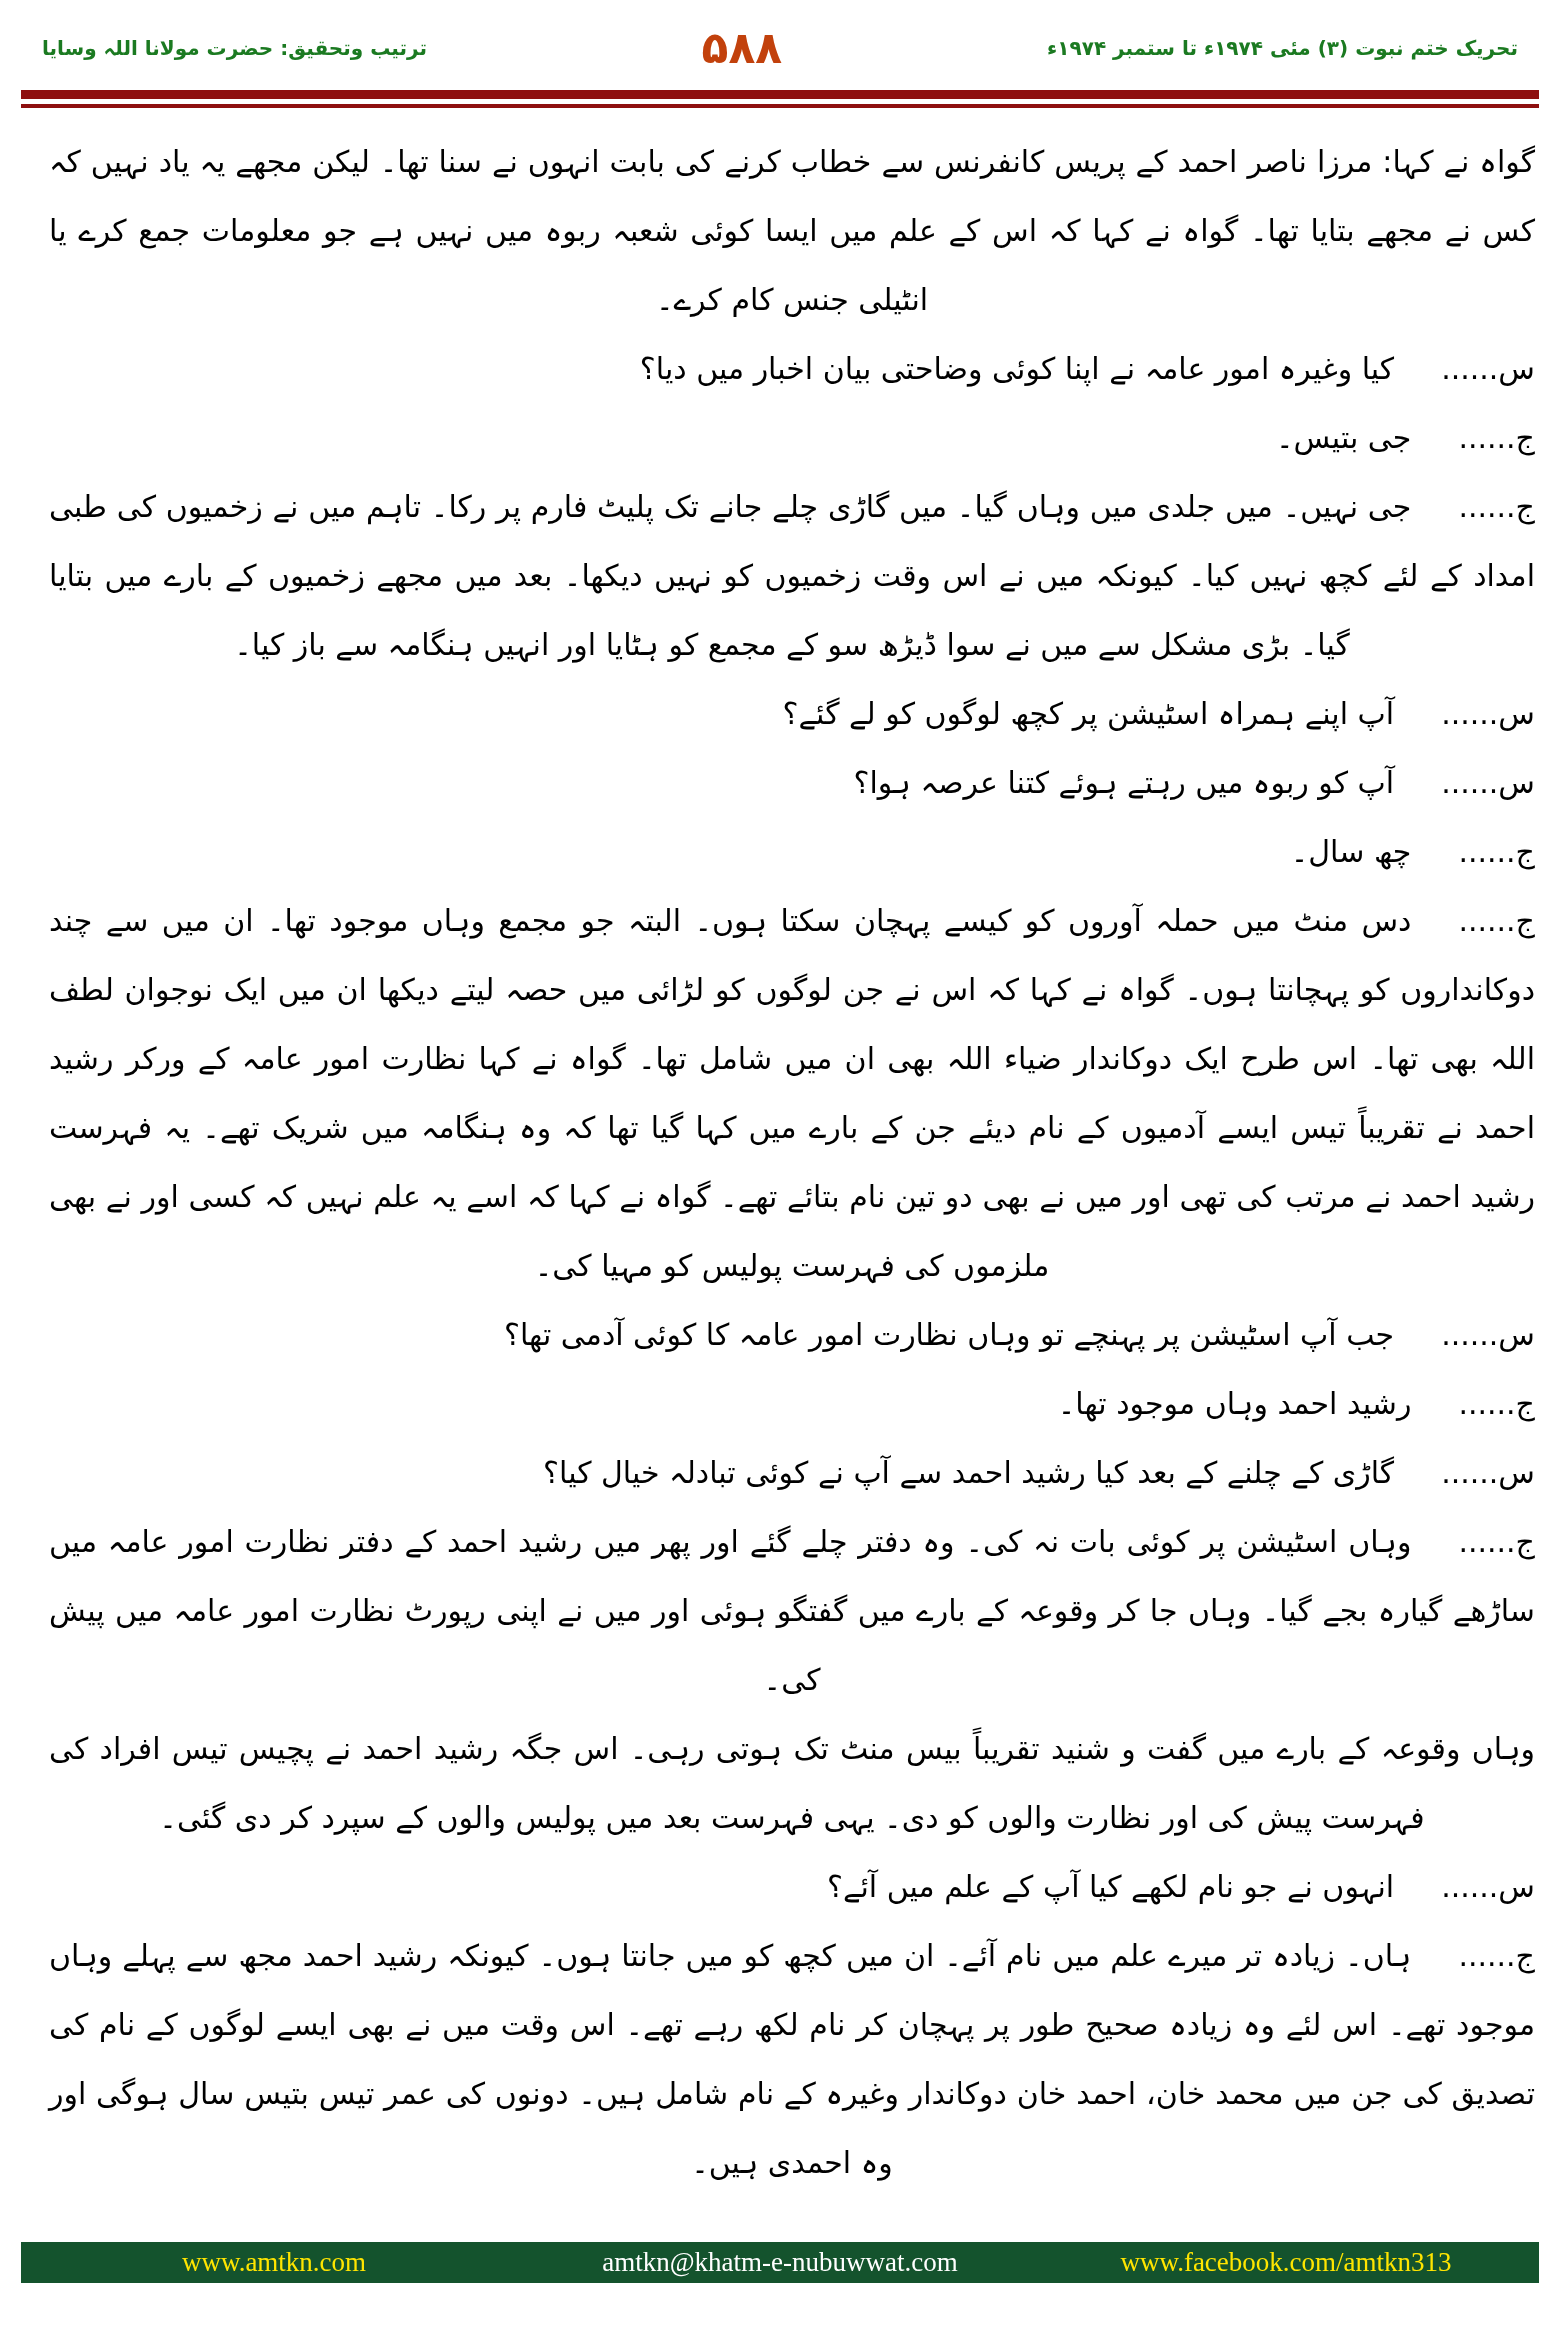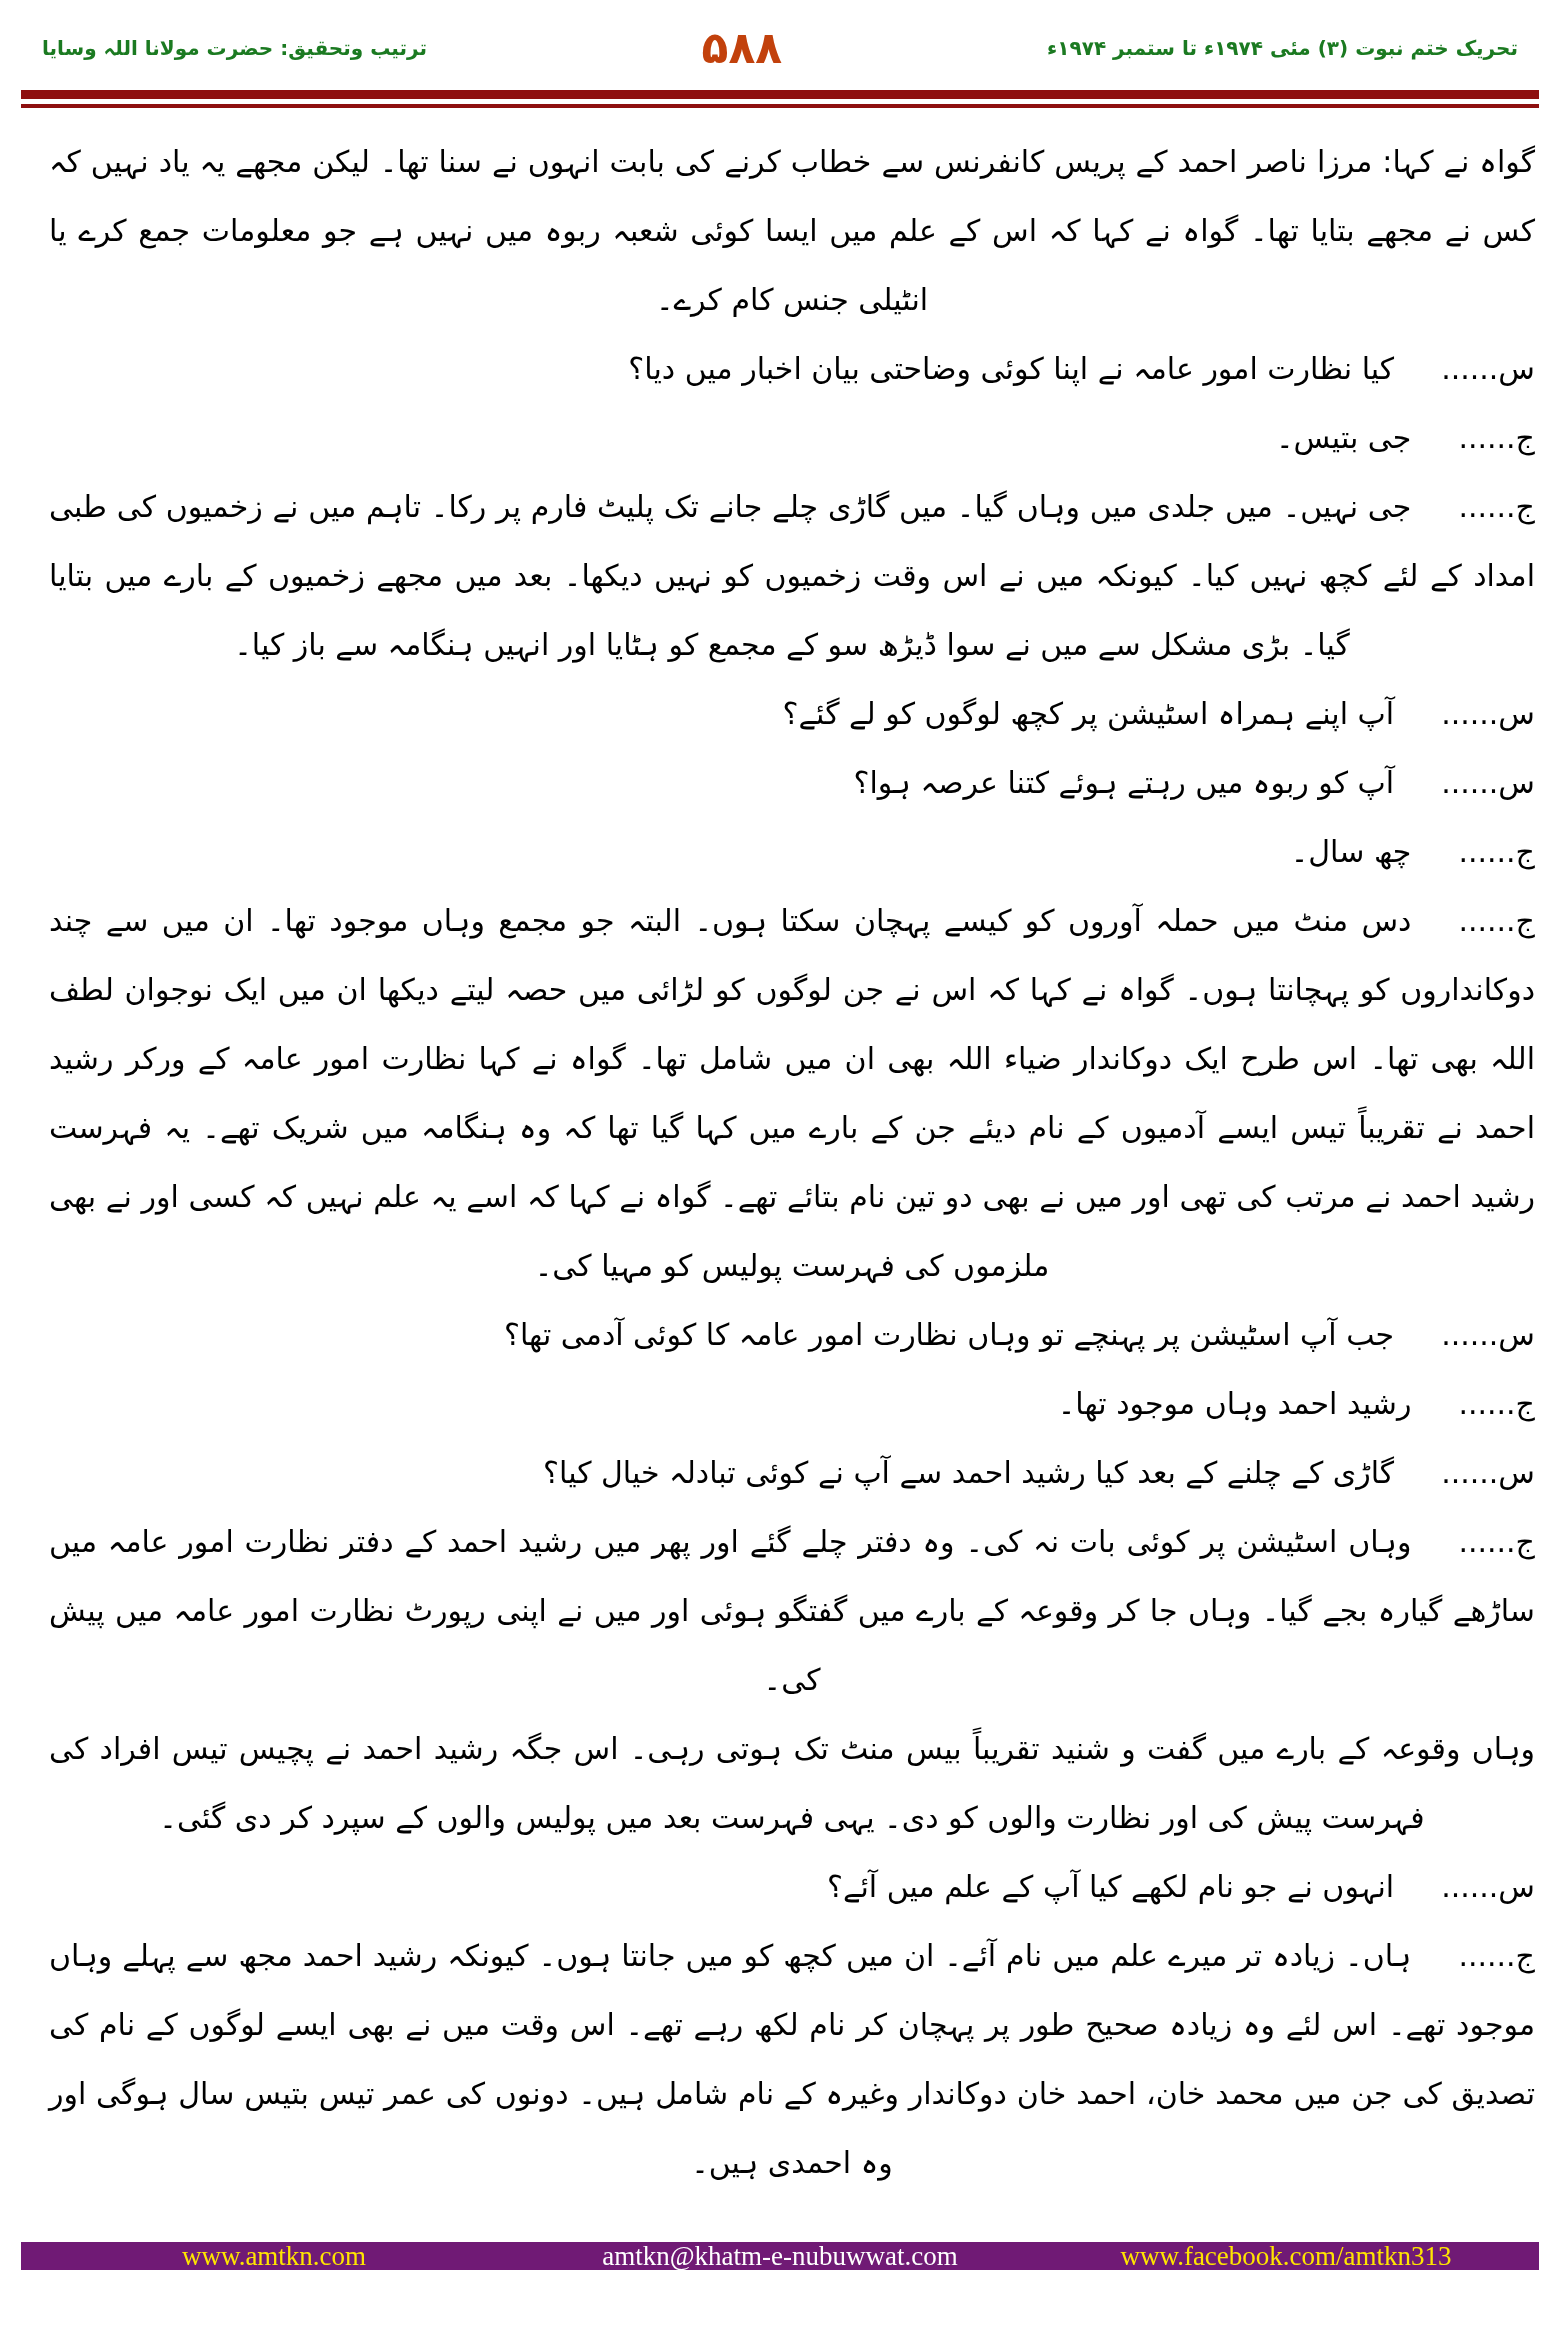--- a/index.html
+++ b/index.html
@@ -56,22 +56,22 @@
   }
   .block.multi { text-align-last: center; }
   .marker { white-space: nowrap; }
   .marker::after { content: ""; display: inline-block; width: 47px; }
   
   .footer-bar {
     position: absolute;
     top: 2242px;
     left: 21px;
     right: 21px;
-    height: 28px;
-    background: #701a75;
+    height: 41px;
+    background: #14532d;
     display: flex;
     align-items: center;
     font-family: "Liberation Serif", serif;
     font-size: 27px;
   }
   .footer-cell { flex: 1; text-align: center; white-space: nowrap; }
   .footer-yellow { color: #ffe500; }
   .footer-white  { color: #ffffff; }
 </style>
 </head>
@@ -82,21 +82,21 @@
   <div class="header">
     <span class="header-title">تحریک ختم نبوت (۳) مئی ۱۹۷۴ء تا ستمبر ۱۹۷۴ء</span>
     <span class="page-number">۵۸۸</span>
     <span class="header-credit">ترتیب وتحقیق: حضرت مولانا اللہ وسایا</span>
   </div>
 
   <div class="rule"></div>
 
   <div class="body-text" id="body-content">
       <p class="block para multi"><span>گواہ نے کہا: مرزا ناصر احمد کے پریس کانفرنس سے خطاب کرنے کی بابت انہوں نے سنا تھا۔ لیکن مجھے یہ یاد نہیں کہ کس نے مجھے بتایا تھا۔ گواہ نے کہا کہ اس کے علم میں ایسا کوئی شعبہ ربوہ میں نہیں ہے جو معلومات جمع کرے یا انٹیلی جنس کام کرے۔</span></p>
-      <p class="block question"><span class="marker">س......</span><span>کیا نظارت امور عامہ نے اپنا کوئی وضاحتی بیان اخبار میں دیا؟</span></p>
+      <p class="block question"><span class="marker">س......</span><span>کیا وغیرہ امور عامہ نے اپنا کوئی وضاحتی بیان اخبار میں دیا؟</span></p>
       <p class="block answer"><span class="marker">ج......</span><span>جی بتیس۔</span></p>
       <p class="block answer multi"><span class="marker">ج......</span><span>جی نہیں۔ میں جلدی میں وہاں گیا۔ میں گاڑی چلے جانے تک پلیٹ فارم پر رکا۔ تاہم میں نے زخمیوں کی طبی امداد کے لئے کچھ نہیں کیا۔ کیونکہ میں نے اس وقت زخمیوں کو نہیں دیکھا۔ بعد میں مجھے زخمیوں کے بارے میں بتایا گیا۔ بڑی مشکل سے میں نے سوا ڈیڑھ سو کے مجمع کو ہٹایا اور انہیں ہنگامہ سے باز کیا۔</span></p>
       <p class="block question"><span class="marker">س......</span><span>آپ اپنے ہمراہ اسٹیشن پر کچھ لوگوں کو لے گئے؟</span></p>
       <p class="block question"><span class="marker">س......</span><span>آپ کو ربوہ میں رہتے ہوئے کتنا عرصہ ہوا؟</span></p>
       <p class="block answer"><span class="marker">ج......</span><span>چھ سال۔</span></p>
       <p class="block answer multi"><span class="marker">ج......</span><span>دس منٹ میں حملہ آوروں کو کیسے پہچان سکتا ہوں۔ البتہ جو مجمع وہاں موجود تھا۔ ان میں سے چند دوکانداروں کو پہچانتا ہوں۔ گواہ نے کہا کہ اس نے جن لوگوں کو لڑائی میں حصہ لیتے دیکھا ان میں ایک نوجوان لطف اللہ بھی تھا۔ اس طرح ایک دوکاندار ضیاء اللہ بھی ان میں شامل تھا۔ گواہ نے کہا نظارت امور عامہ کے ورکر رشید احمد نے تقریباً تیس ایسے آدمیوں کے نام دیئے جن کے بارے میں کہا گیا تھا کہ وہ ہنگامہ میں شریک تھے۔ یہ فہرست رشید احمد نے مرتب کی تھی اور میں نے بھی دو تین نام بتائے تھے۔ گواہ نے کہا کہ اسے یہ علم نہیں کہ کسی اور نے بھی ملزموں کی فہرست پولیس کو مہیا کی۔</span></p>
       <p class="block question"><span class="marker">س......</span><span>جب آپ اسٹیشن پر پہنچے تو وہاں نظارت امور عامہ کا کوئی آدمی تھا؟</span></p>
       <p class="block answer"><span class="marker">ج......</span><span>رشید احمد وہاں موجود تھا۔</span></p>
       <p class="block question"><span class="marker">س......</span><span>گاڑی کے چلنے کے بعد کیا رشید احمد سے آپ نے کوئی تبادلہ خیال کیا؟</span></p>
       <p class="block answer multi"><span class="marker">ج......</span><span>وہاں اسٹیشن پر کوئی بات نہ کی۔ وہ دفتر چلے گئے اور پھر میں رشید احمد کے دفتر نظارت امور عامہ میں ساڑھے گیارہ بجے گیا۔ وہاں جا کر وقوعہ کے بارے میں گفتگو ہوئی اور میں نے اپنی رپورٹ نظارت امور عامہ میں پیش کی۔</span></p>

